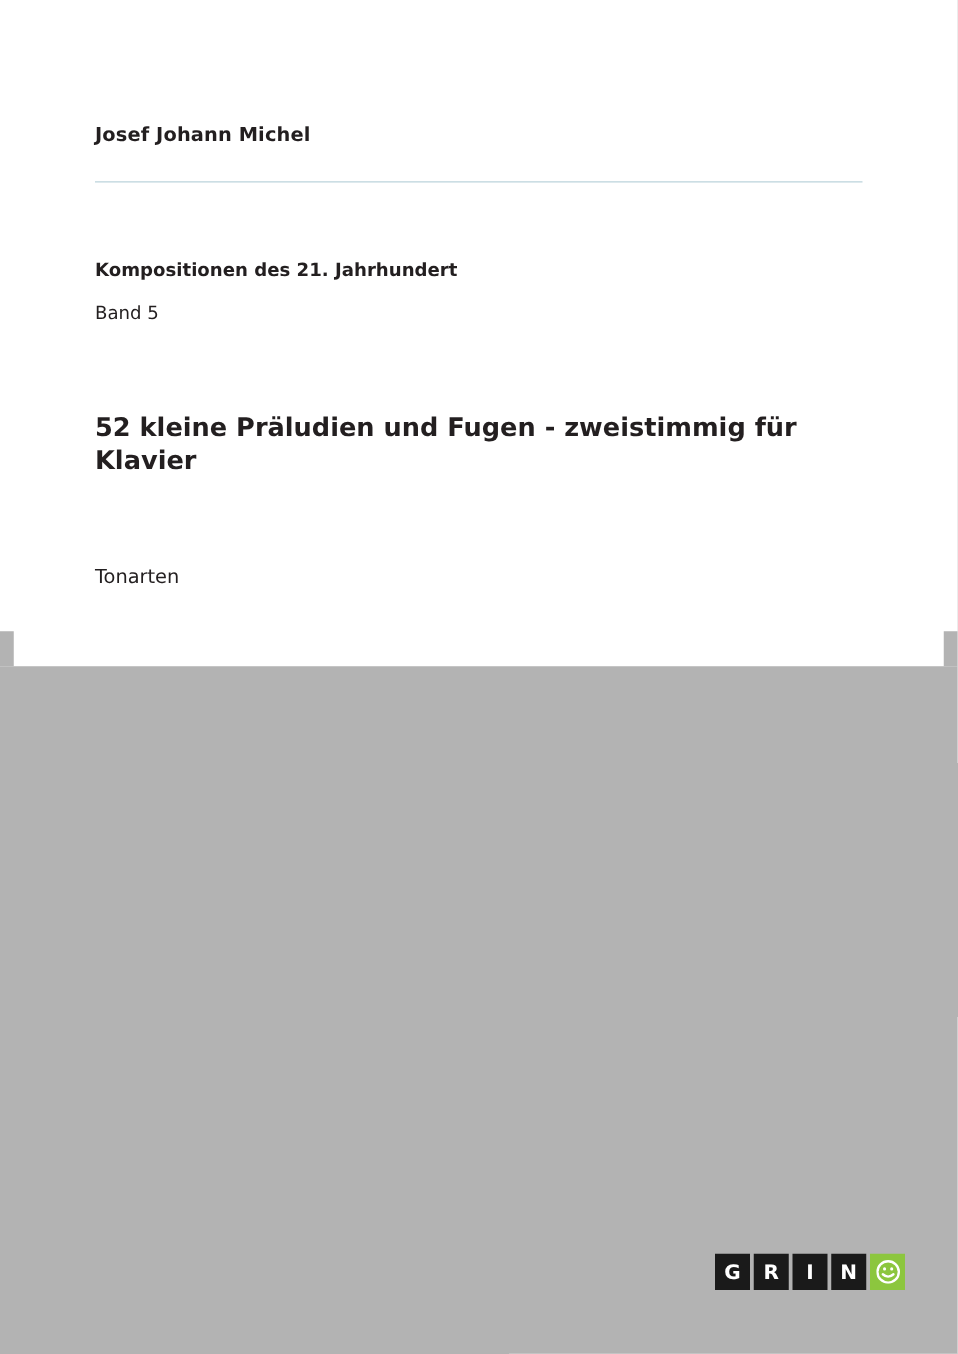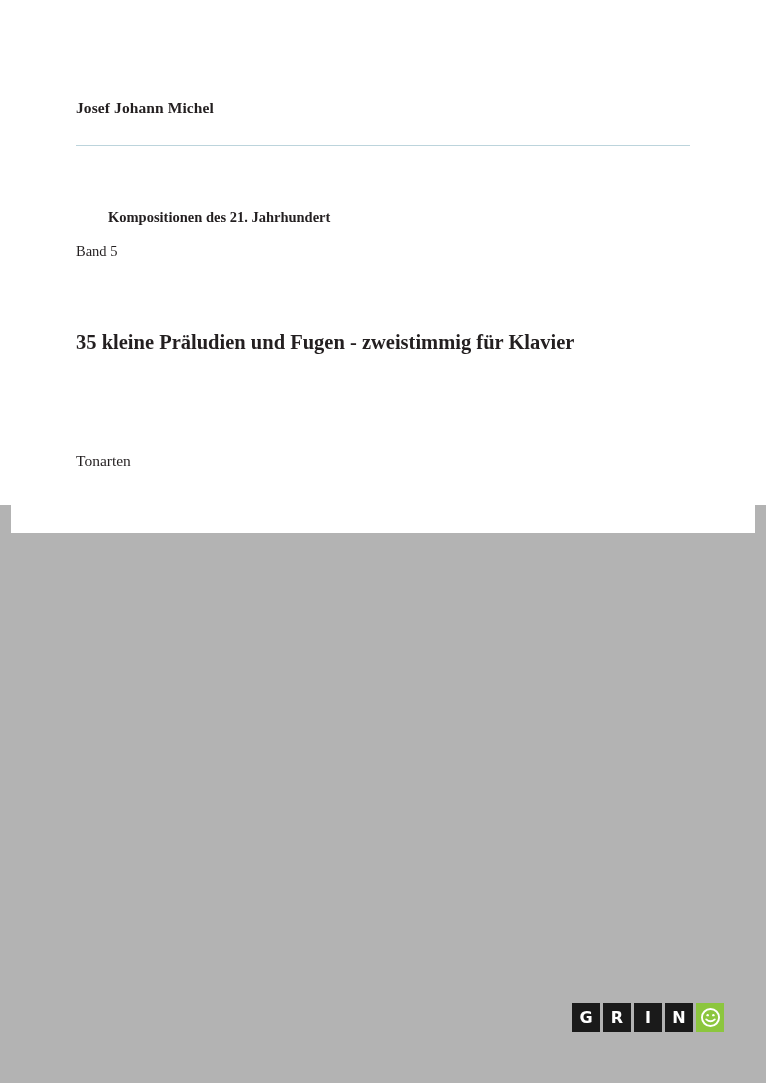--- a/index.html
+++ b/index.html
@@ -23,21 +23,20 @@
   }
 
   
   .top-area {
     position: absolute;
     left: 0;
     top: 0;
     width: 704px;
     height: 533px;
     background: #ffffff;
-    font-family: Liberation Serif, serif;
   }
 
   .author {
     position: absolute;
     left: 76px;
     top: 99px;
     font-size: 15.5px;
     font-weight: bold;
     color: #231f20;
     letter-spacing: 0.1px;
@@ -52,21 +51,20 @@
     background: #bcd4dc;
   }
 
   .series {
     position: absolute;
     left: 76px;
     top: 209px;
     font-size: 14.5px;
     font-weight: bold;
     color: #231f20;
-    margin-left: 32px;
   }
 
   .volume {
     position: absolute;
     left: 76px;
     top: 243px;
     font-size: 14.5px;
     color: #231f20;
   }
 
@@ -165,21 +163,21 @@
   <div class="top-area">
 
     <div class="author">Josef Johann Michel</div>
 
     <div class="rule"></div>
 
     <div class="series">Kompositionen des 21. Jahrhundert</div>
 
     <div class="volume">Band 5</div>
 
-    <div class="title">35 kleine Präludien und Fugen - zweistimmig für Klavier</div>
+    <div class="title">52 kleine Präludien und Fugen - zweistimmig für Klavier</div>
 
 
     <div class="doctype">Tonarten</div>
 
   </div>
 
   <div class="bottom-left-strip"></div>
   <div class="bottom-right-strip"></div>
 
   <div class="bottom-area"></div>

